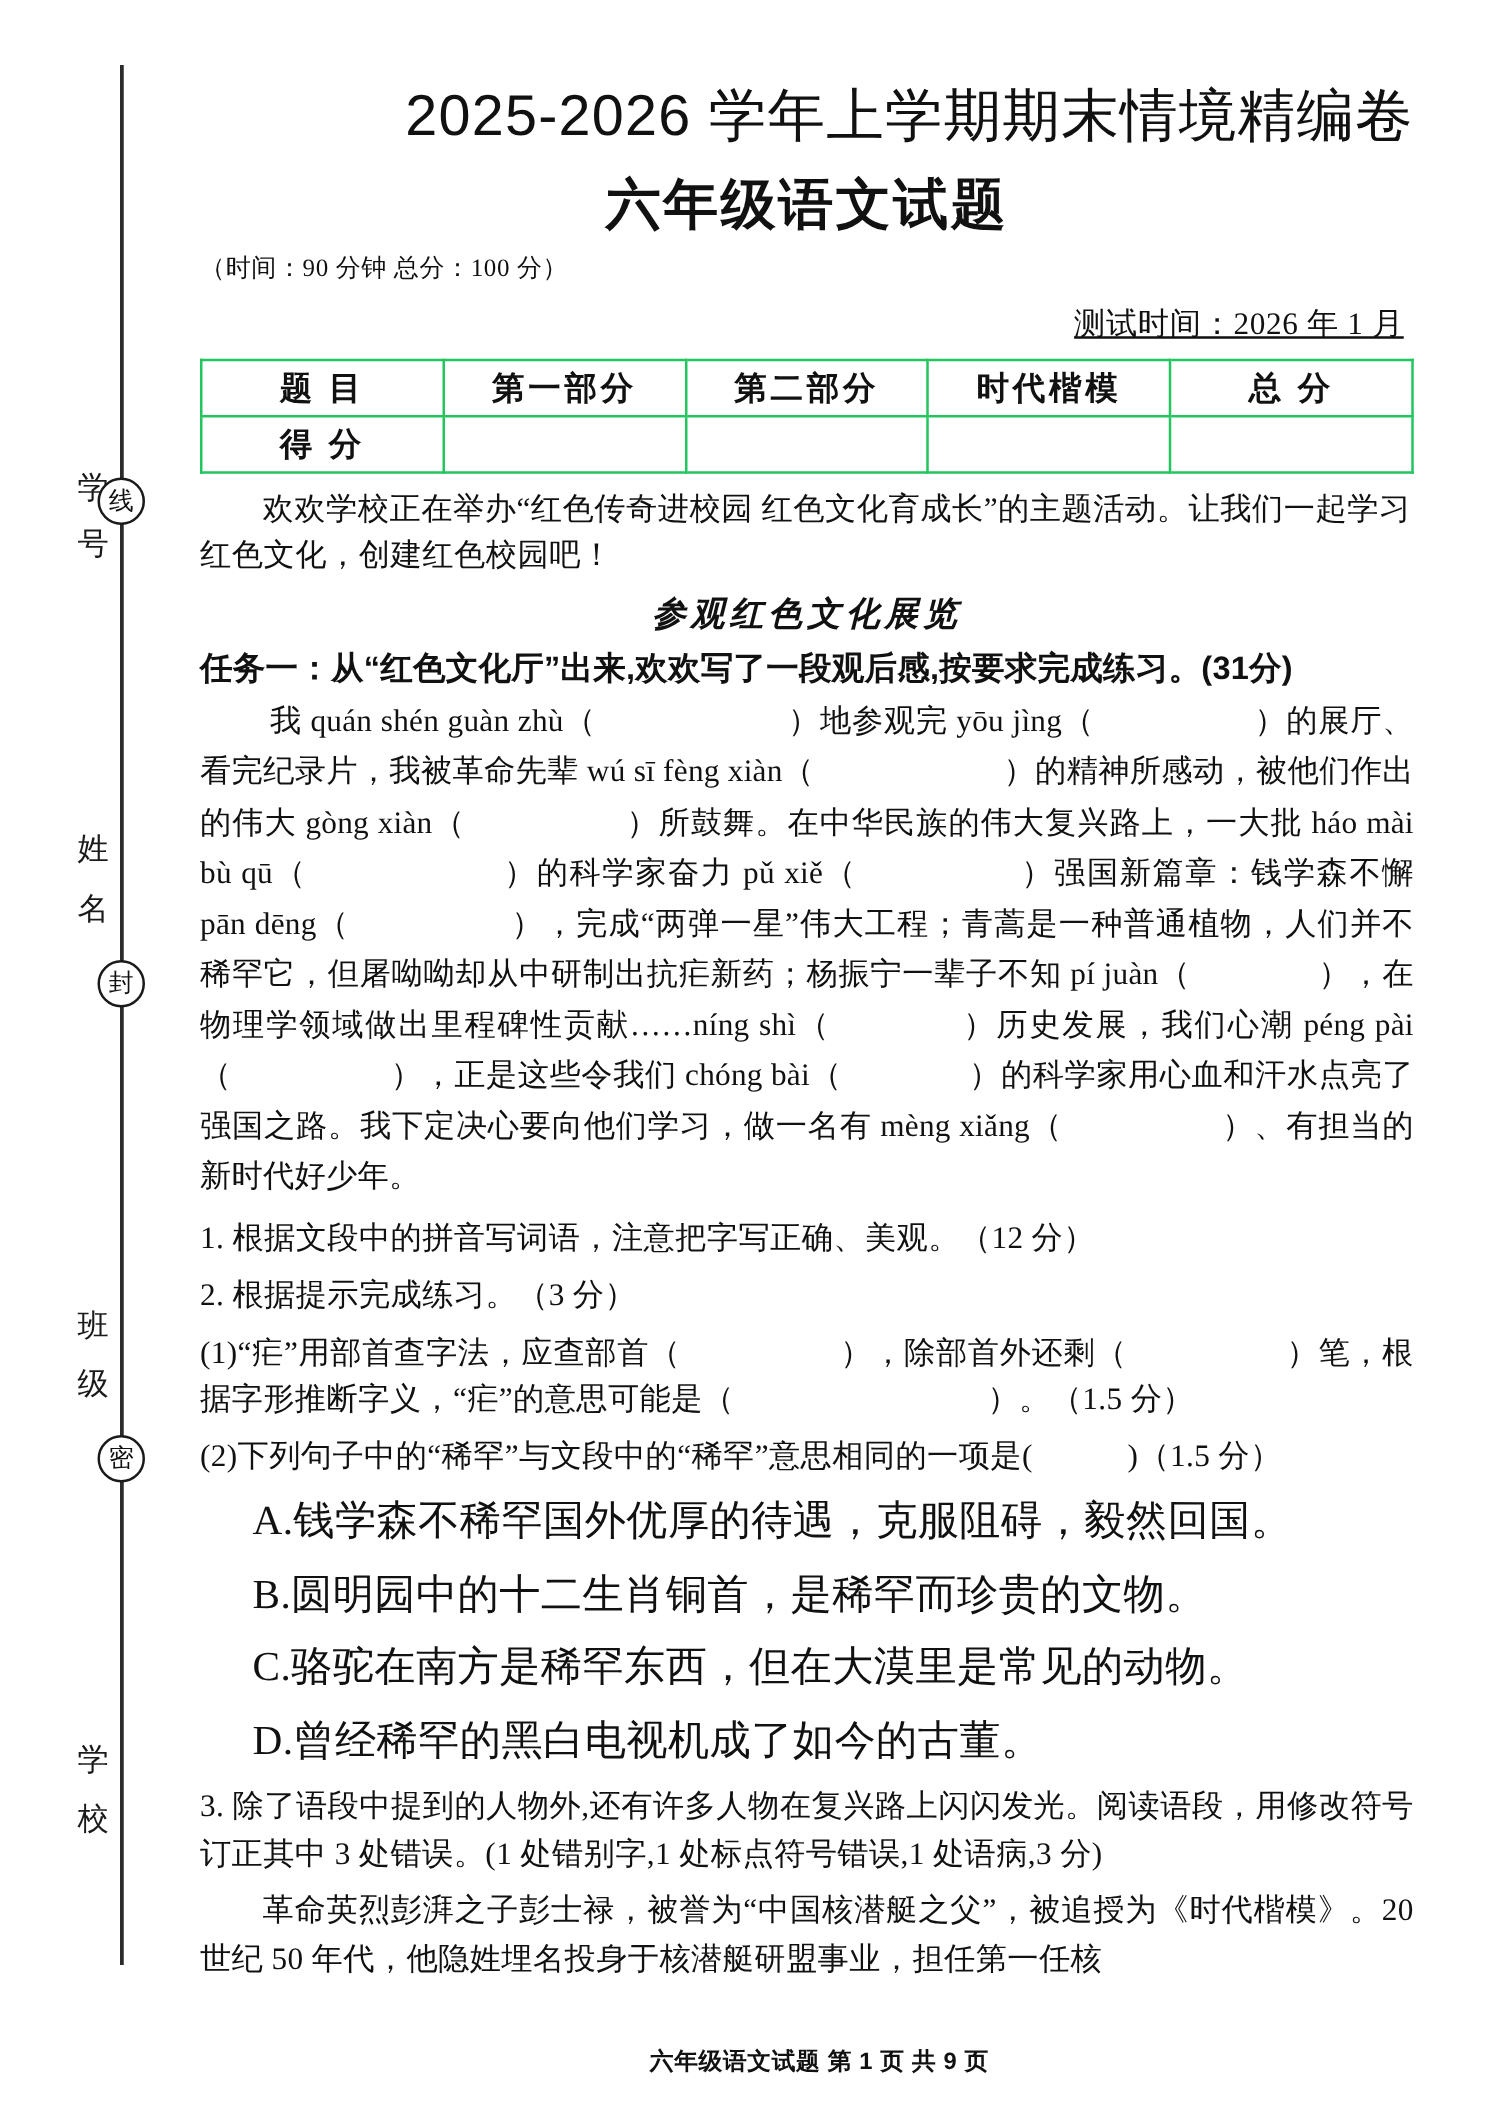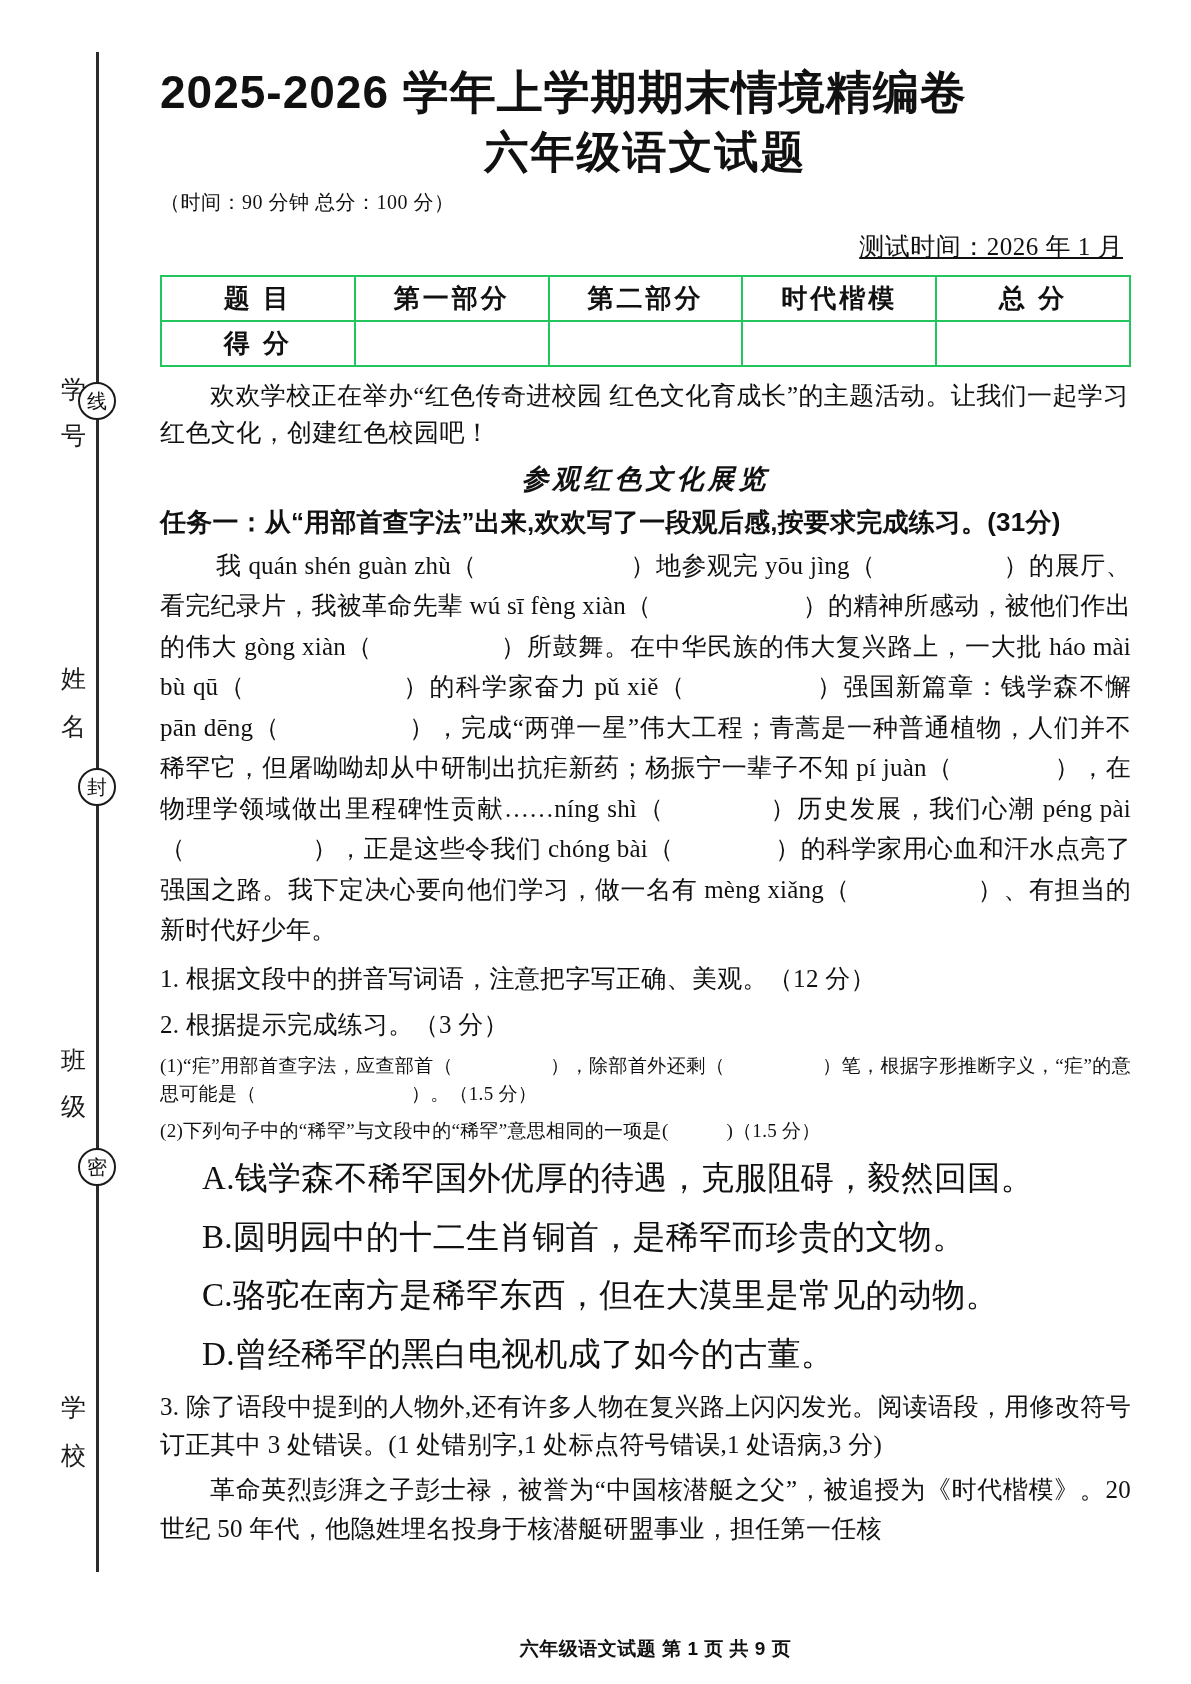--- a/index.html
+++ b/index.html
@@ -53,26 +53,26 @@
 
   
   #page {
     position: absolute;
     left: 120px; top: 0;
     width: 1071px; height: 1684px;
     padding: 48px 60px 0 40px;
   }
 
   .title-main {
-    text-align: left;
+    text-align: right;
     font-size: 46px;
-    font-weight: bold;
+    font-weight: normal;
     letter-spacing: 1px;
     line-height: 1.26;
-    margin: 16px 0 2px 0;
+    margin: 16px 0 14px 0;
     font-family: "Liberation Sans", "DejaVu Sans", sans-serif;
   }
   .title-sub {
     text-align: center;
     font-size: 44px;
     font-weight: bold;
     letter-spacing: 2px;
     line-height: 1.25;
     margin: 2px 0 10px 0;
     font-family: "Liberation Sans", "DejaVu Sans", sans-serif;
@@ -143,21 +143,21 @@
 
   .q-item {
     font-size: 25px;
     line-height: 1.5;
     margin: 9px 0 5px 0;
     letter-spacing: 0.3px;
     text-align: justify;
     font-family: Liberation Serif, serif;
   }
   .q-sub {
-    font-size: 19px;
+    font-size: 25px;
     line-height: 1.5;
     margin: 8px 0 5px 0;
     letter-spacing: 0.3px;
     text-align: justify;
   }
   .opt {
     font-size: 33px;
     line-height: 1.5;
     margin: 9px 0 6px 0;
     padding-left: 42px;
@@ -224,21 +224,21 @@
       <td class="blank"></td>
       <td class="blank"></td>
     </tr>
   </tbody>
     </table>
 
   <p class="para">欢欢学校正在举办“红色传奇进校园 红色文化育成长”的主题活动。让我们一起学习红色文化，创建红色校园吧！</p>
 
   <div class="section-heading">参观红色文化展览</div>
 
-  <div class="task-line">任务一：从“用部首查字法”出来,欢欢写了一段观后感,按要求完成练习。(31分)</div>
+  <div class="task-line">任务一：从“红色文化厅”出来,欢欢写了一段观后感,按要求完成练习。(31分)</div>
 
   <p class="passage">我 quán shén guàn zhù（　　　　　　）地参观完 yōu jìng（　　　　　）的展厅、看完纪录片，我被革命先辈 wú sī fèng xiàn（　　　　　　）的精神所感动，被他们作出的伟大 gòng xiàn（　　　　　）所鼓舞。在中华民族的伟大复兴路上，一大批 háo mài bù qū（　　　　　　）的科学家奋力 pǔ xiě（　　　　　）强国新篇章：钱学森不懈 pān dēng（　　　　　），完成“两弹一星”伟大工程；青蒿是一种普通植物，人们并不稀罕它，但屠呦呦却从中研制出抗疟新药；杨振宁一辈子不知 pí juàn（　　　　），在物理学领域做出里程碑性贡献……níng shì（　　　　）历史发展，我们心潮 péng pài（　　　　　），正是这些令我们 chóng bài（　　　　）的科学家用心血和汗水点亮了强国之路。我下定决心要向他们学习，做一名有 mèng xiǎng（　　　　　）、有担当的新时代好少年。</p>
 
   <div class="q-item">
     <span>1.</span>
     <span>根据文段中的拼音写词语，注意把字写正确、美观。（12 分）</span>
   </div>
 
   <div class="q-item">
     <span>2.</span>

